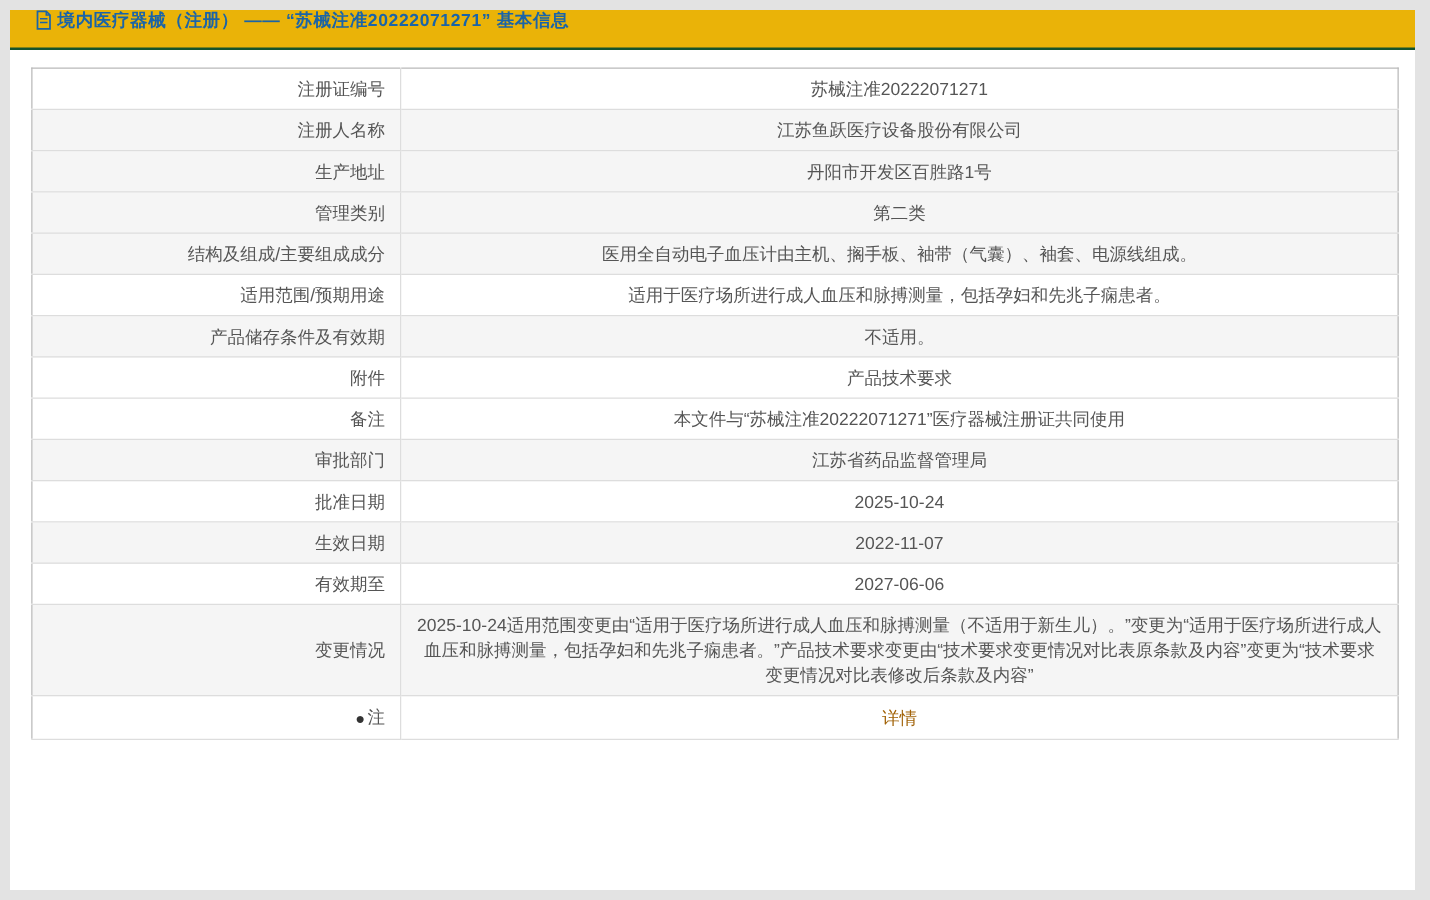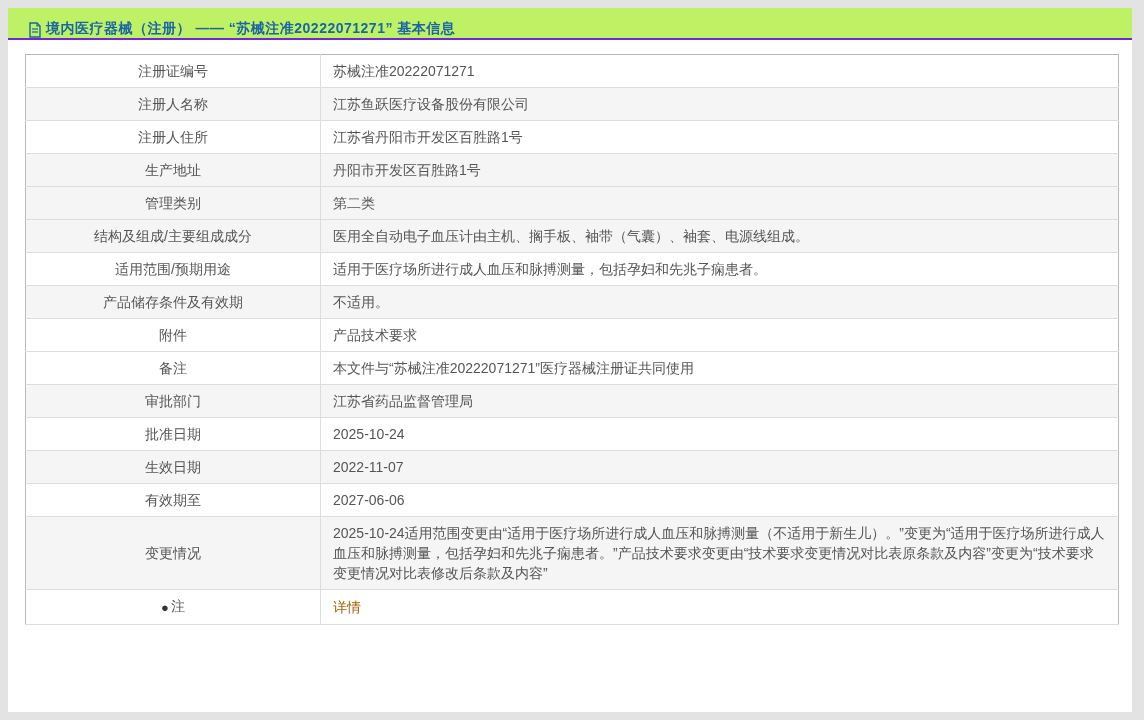--- a/index.html
+++ b/index.html
@@ -9,25 +9,25 @@
     background: #e3e3e3;
     font-family: "Liberation Sans", sans-serif;
   }
   .page {
     width: 1124px;
     margin: 8px 12px 8px 8px;
     min-height: 704px;
     background: #ffffff;
   }
   .title-bar {
-    background: #bef264;
-    border-bottom: 2px solid #6d28d9;
+    background: #eab308;
+    border-bottom: 2px solid #14532d;
     height: 32px;
     display: flex;
-    align-items: flex-end;
+    align-items: flex-start;
     padding-left: 20px;
   }
   .doc-icon {
     display: inline-flex;
     align-items: center;
     margin-right: 4px;
   }
   .title-text {
     color: #1a64a8;
     font-weight: bold;
@@ -45,30 +45,30 @@
     color: #555555;
   }
   table.info-table tr {
     border-bottom: 1px solid #dddddd;
   }
   table.info-table tr.alt {
     background: #f5f5f5;
   }
   table.info-table th {
     width: 295px;
-    text-align: center;
+    text-align: right;
     font-weight: normal;
     padding: 6px 12px;
     line-height: 20px;
     border-right: 1px solid #dddddd;
     vertical-align: middle;
     white-space: nowrap;
   }
   table.info-table td {
-    text-align: left;
+    text-align: center;
     padding: 6px 12px;
     line-height: 20px;
     vertical-align: middle;
   }
   .bulb-icon {
     color: #333333;
     font-size: 13px;
     margin-right: 2px;
     vertical-align: -1px;
   }
@@ -96,24 +96,20 @@
   <div class="panel">
     <table class="info-table">
       <tbody id="table-body">
           <tr>
             <th>注册证编号</th>
             <td><span>苏械注准20222071271</span></td>
           </tr>
           <tr class="alt">
             <th>注册人名称</th>
             <td><span>江苏鱼跃医疗设备股份有限公司</span></td>
-          </tr>
-          <tr>
-            <th>注册人住所</th>
-            <td><span>江苏省丹阳市开发区百胜路1号</span></td>
           </tr>
           <tr class="alt">
             <th>生产地址</th>
             <td><span>丹阳市开发区百胜路1号</span></td>
           </tr>
           <tr class="alt">
             <th>管理类别</th>
             <td><span>第二类</span></td>
           </tr>
           <tr class="alt">

